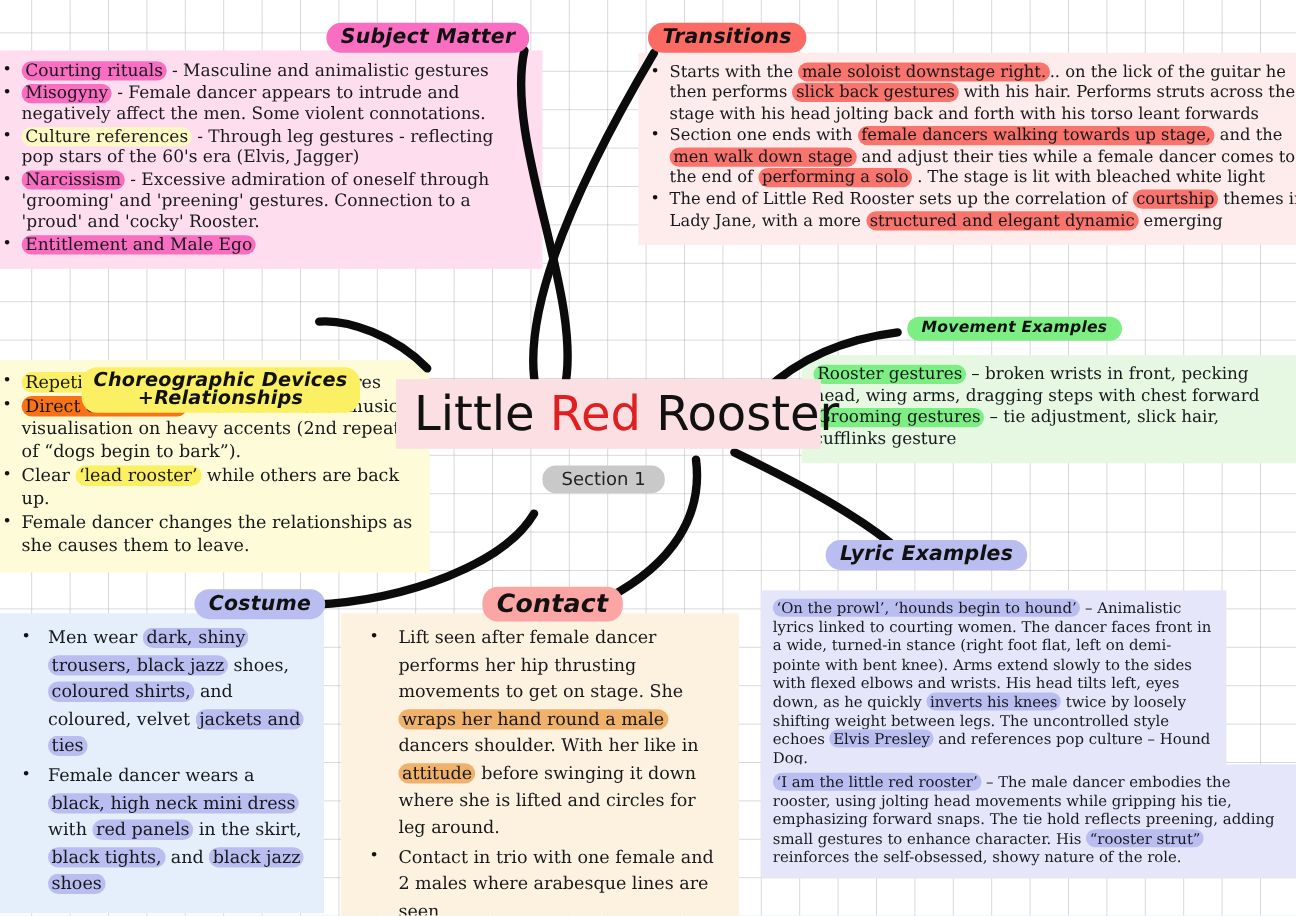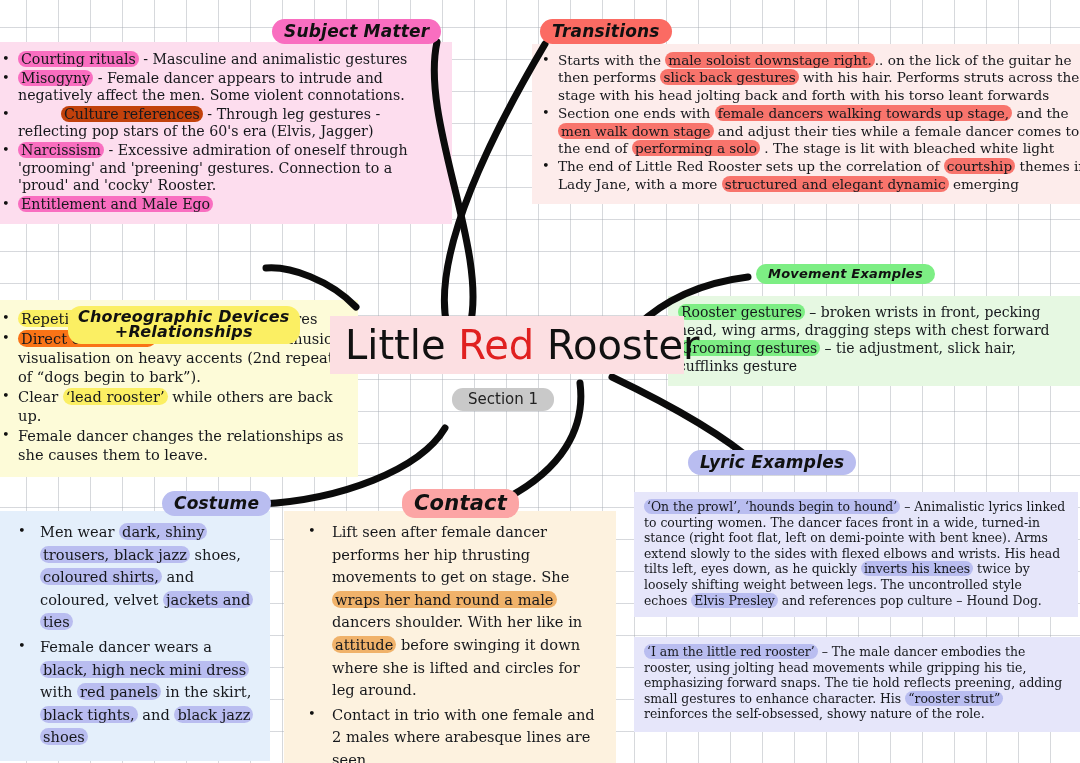--- a/index.html
+++ b/index.html
@@ -50,21 +50,21 @@
   #pill-choreo{left:68px;top:258px;background:#fbef63;font-size:16px;
       text-align:center;line-height:16px;padding:3px 10px 4px 10px;margin-top:48px;}
   #pill-choreo .l2{display:block;margin-top:-1px;}
 
   
   #p-move{left:668px;top:296px;width:412px;background:#e6f8e2;padding:8px 10px 10px 10px;}
   #p-move .body{font-size:14px;line-height:17.6px;}
   #pill-move{left:756px;top:264px;background:#7dee84;font-size:13px;}
 
   
-  #p-lyric1{left:634px;top:492px;width:444px;background:#e6e6fa;padding:7px 10px 8px 10px;}
+  #p-lyric1{left:634px;top:492px;width:388px;background:#e6e6fa;padding:7px 10px 8px 10px;}
   #p-lyric2{left:634px;top:637px;width:446px;background:#e6e6fa;padding:7px 10px 9px 10px;}
   #p-lyric1 .body,#p-lyric2 .body{font-size:12.4px;line-height:15.6px;}
   #pill-lyric{left:688px;top:450px;background:#b9bdf0;font-size:17px;}
 
   
   #p-costume{left:-6px;top:511px;width:276px;background:#e4effb;padding:10px 10px 10px 6px;}
   #p-costume .body{font-size:14.6px;line-height:22.6px;}
   #p-costume ul.bullets > li{padding-left:40px;margin-bottom:2px;}
   #p-costume ul.bullets > li:before{left:18px;}
   #pill-costume{left:162px;top:491px;background:#b9bdf0;font-size:17px;}
@@ -122,21 +122,21 @@
   <span>Little </span><span class="red">Red</span><span> Rooster</span>
 </div>
 <div id="section-badge">Section 1</div>
 
 <div class="pill" id="pill-subject">Subject Matter</div>
 <div class="panel" id="p-subject">
   <div class="body">
       <ul class="bullets">
         <li><span class="hl" style="background: rgb(249, 110, 192);">Courting rituals</span><span> - Masculine and animalistic gestures</span></li>
         <li><span class="hl" style="background: rgb(249, 110, 192);">Misogyny</span><span> - Female dancer appears to intrude and negatively affect the men. Some violent connotations.</span></li>
-        <li><span class="hl" style="background: #c2410c; margin-left: 43px;">Culture references</span><span> - Through leg gestures - reflecting pop stars of the 60's era (Elvis, Jagger)</span></li>
+        <li><span class="hl" style="background: #fef9c3;">Culture references</span><span> - Through leg gestures - reflecting pop stars of the 60's era (Elvis, Jagger)</span></li>
         <li><span class="hl" style="background: rgb(249, 110, 192);">Narcissism</span><span> - Excessive admiration of oneself through 'grooming' and 'preening' gestures. Connection to a 'proud' and 'cocky' Rooster.</span></li>
         <li><span class="hl" style="background: rgb(249, 110, 192);">Entitlement and Male Ego</span></li>
       </ul>
     </div>
 </div>
 
 <div class="pill" id="pill-trans">Transitions</div>
 <div class="panel" id="p-trans">
   <div class="body">
       <ul class="bullets">

